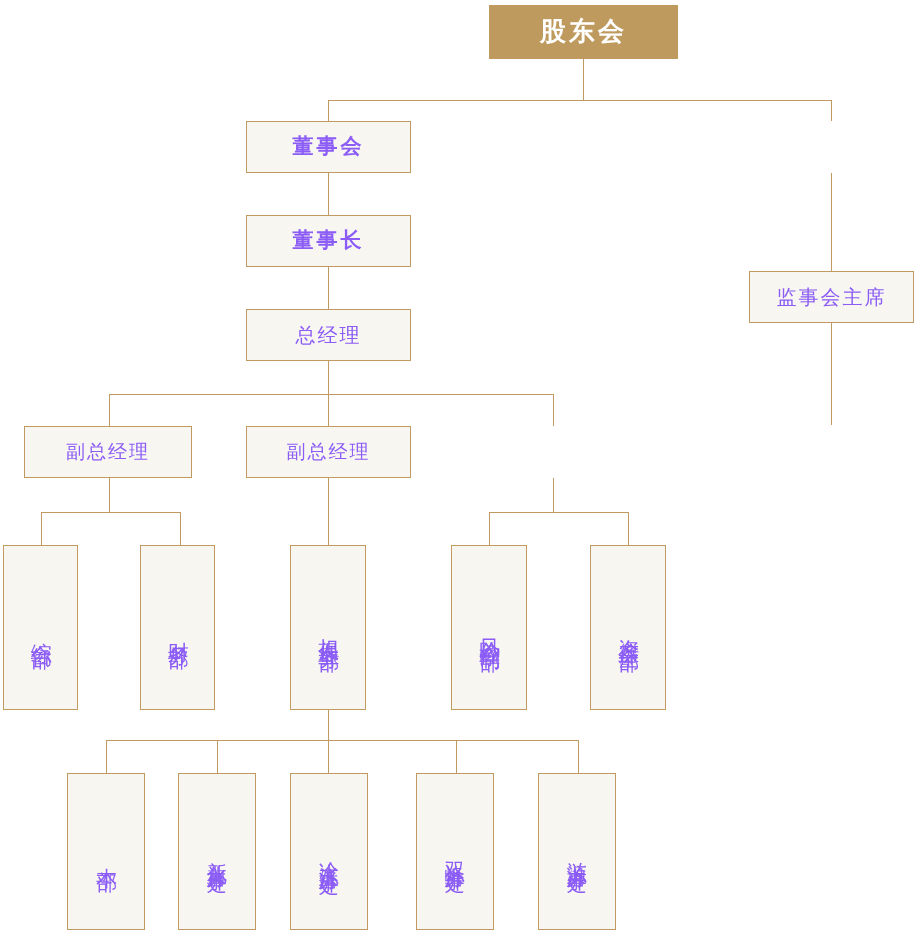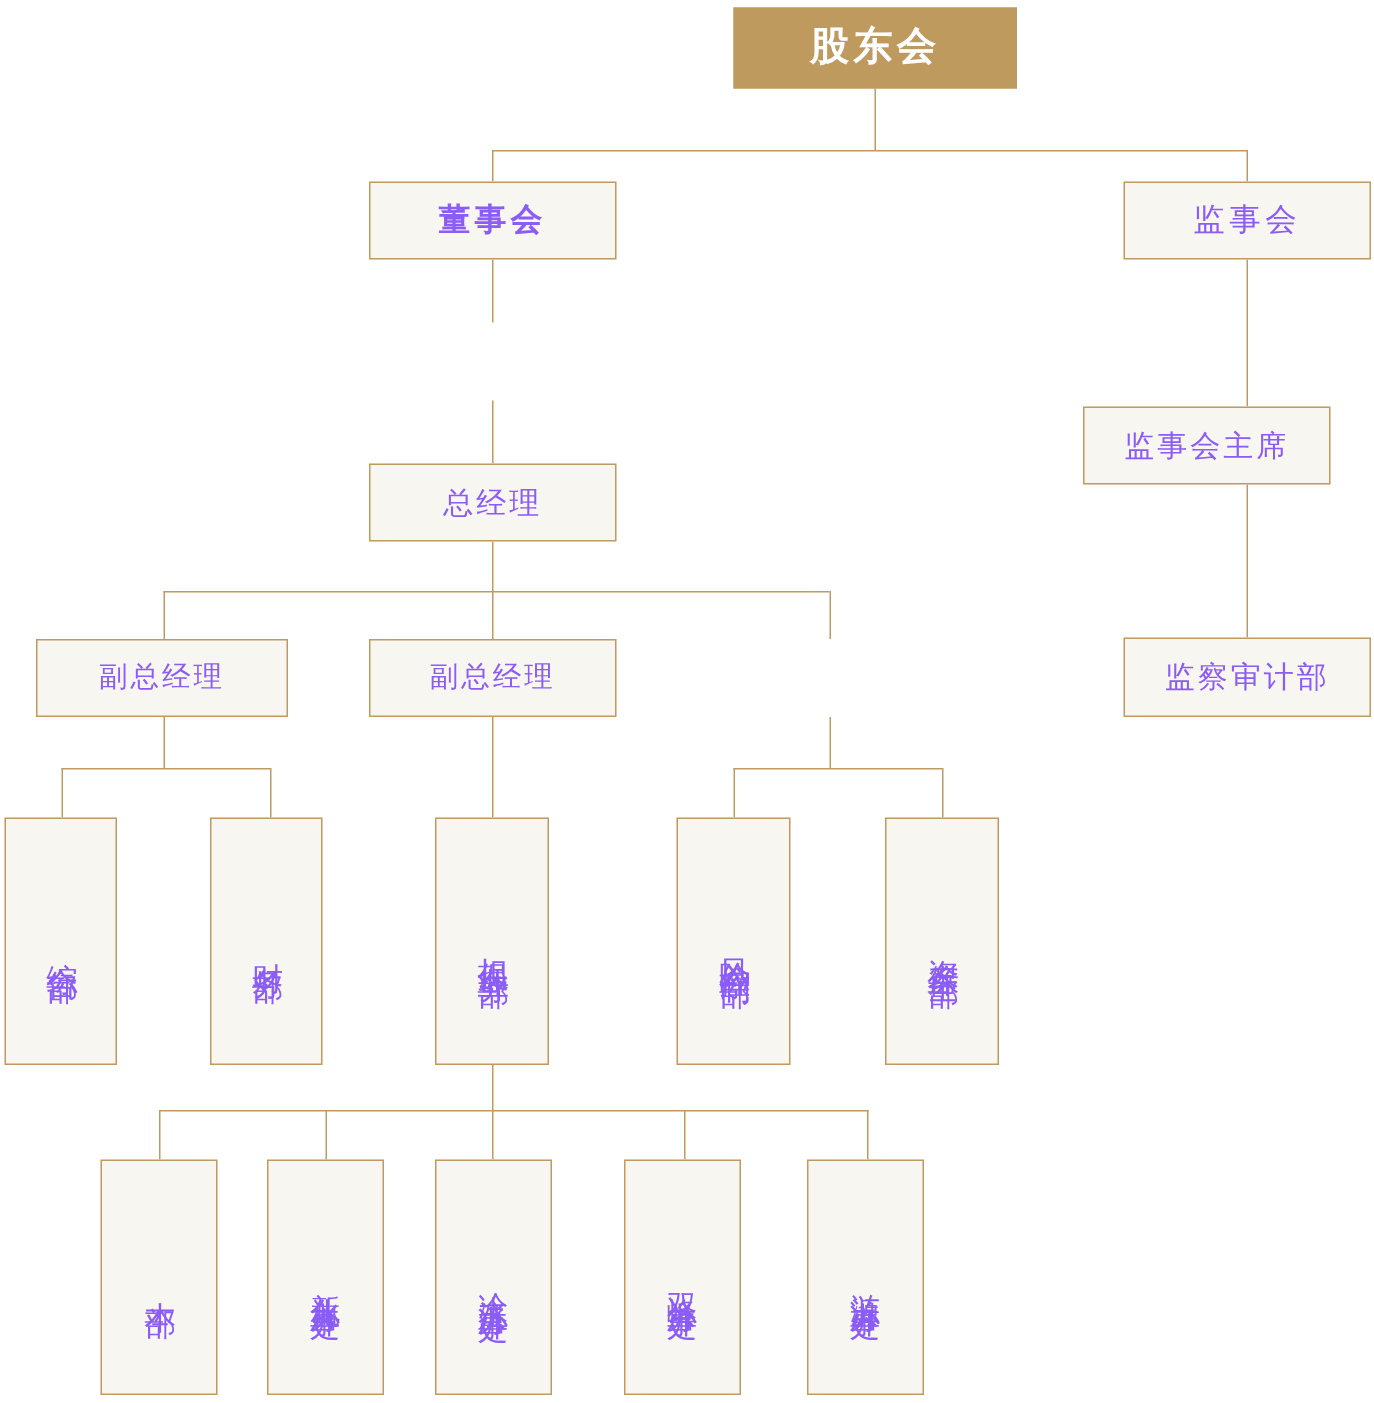--- a/index.html
+++ b/index.html
@@ -114,28 +114,27 @@
   <div class="connector v" style="left:106px; top:740px; height:33px;"></div>
   <div class="connector v" style="left:217px; top:740px; height:33px;"></div>
   <div class="connector v" style="left:328px; top:740px; height:33px;"></div>
   <div class="connector v" style="left:456px; top:740px; height:33px;"></div>
   <div class="connector v" style="left:578px; top:740px; height:33px;"></div>
 
   <div class="node root" style="left:489px; top:5px; width:189px; height:54px;">股东会</div>
 
   <div class="node level2 strong" style="left:246px; top:121px; width:165px; height:52px;">董事会</div>
 
-  <div class="node level2" style="left:749px; top:121px; width:165px; height:52px;">监事会</div>
 
+  <div class="node level2 strong" style="left:246px; top:215px; width:165px; height:52px;">董事长</div>
 
-  <div class="node level3" style="left:722px; top:271px; width:165px; height:52px;">监事会主席</div>
+  <div class="node level3" style="left:749px; top:271px; width:165px; height:52px;font-family:Liberation Serif, serif;">监事会主席</div>
 
   <div class="node level3" style="left:246px; top:309px; width:165px; height:52px;">总经理</div>
 
-  <div class="node level3" style="left:749px; top:425px; width:165px; height:53px;">监察审计部</div>
 
   <div class="node level4" style="left:24px; top:426px; width:168px; height:52px;">副总经理</div>
 
   <div class="node level4" style="left:246px; top:426px; width:165px; height:52px;">副总经理</div>
 
 
   <div class="node vertical" style="left:3px; top:545px; width:75px; height:165px;">综合部</div>
 
   <div class="node vertical" style="left:140px; top:545px; width:75px; height:165px;">财务部</div>
 

